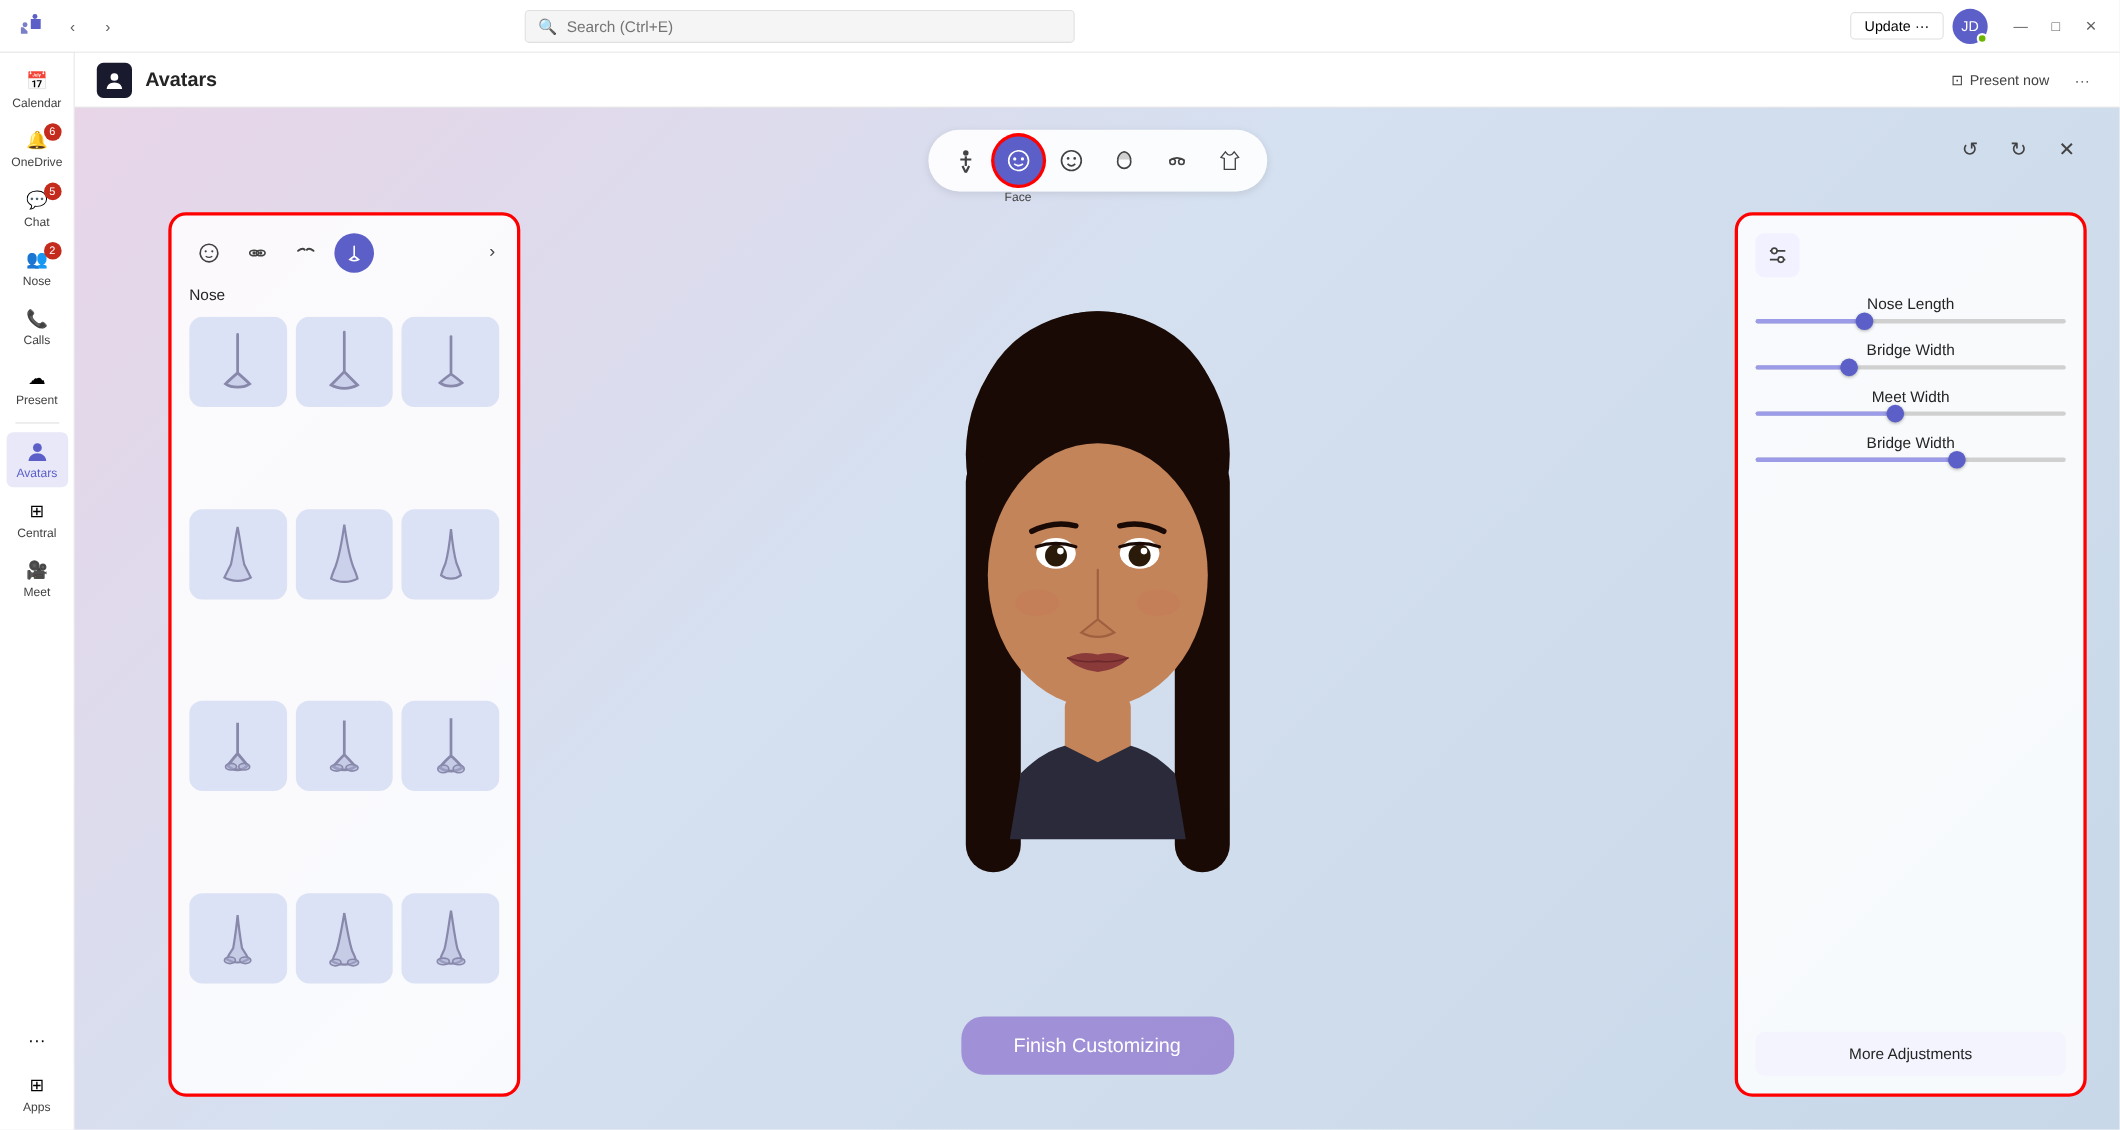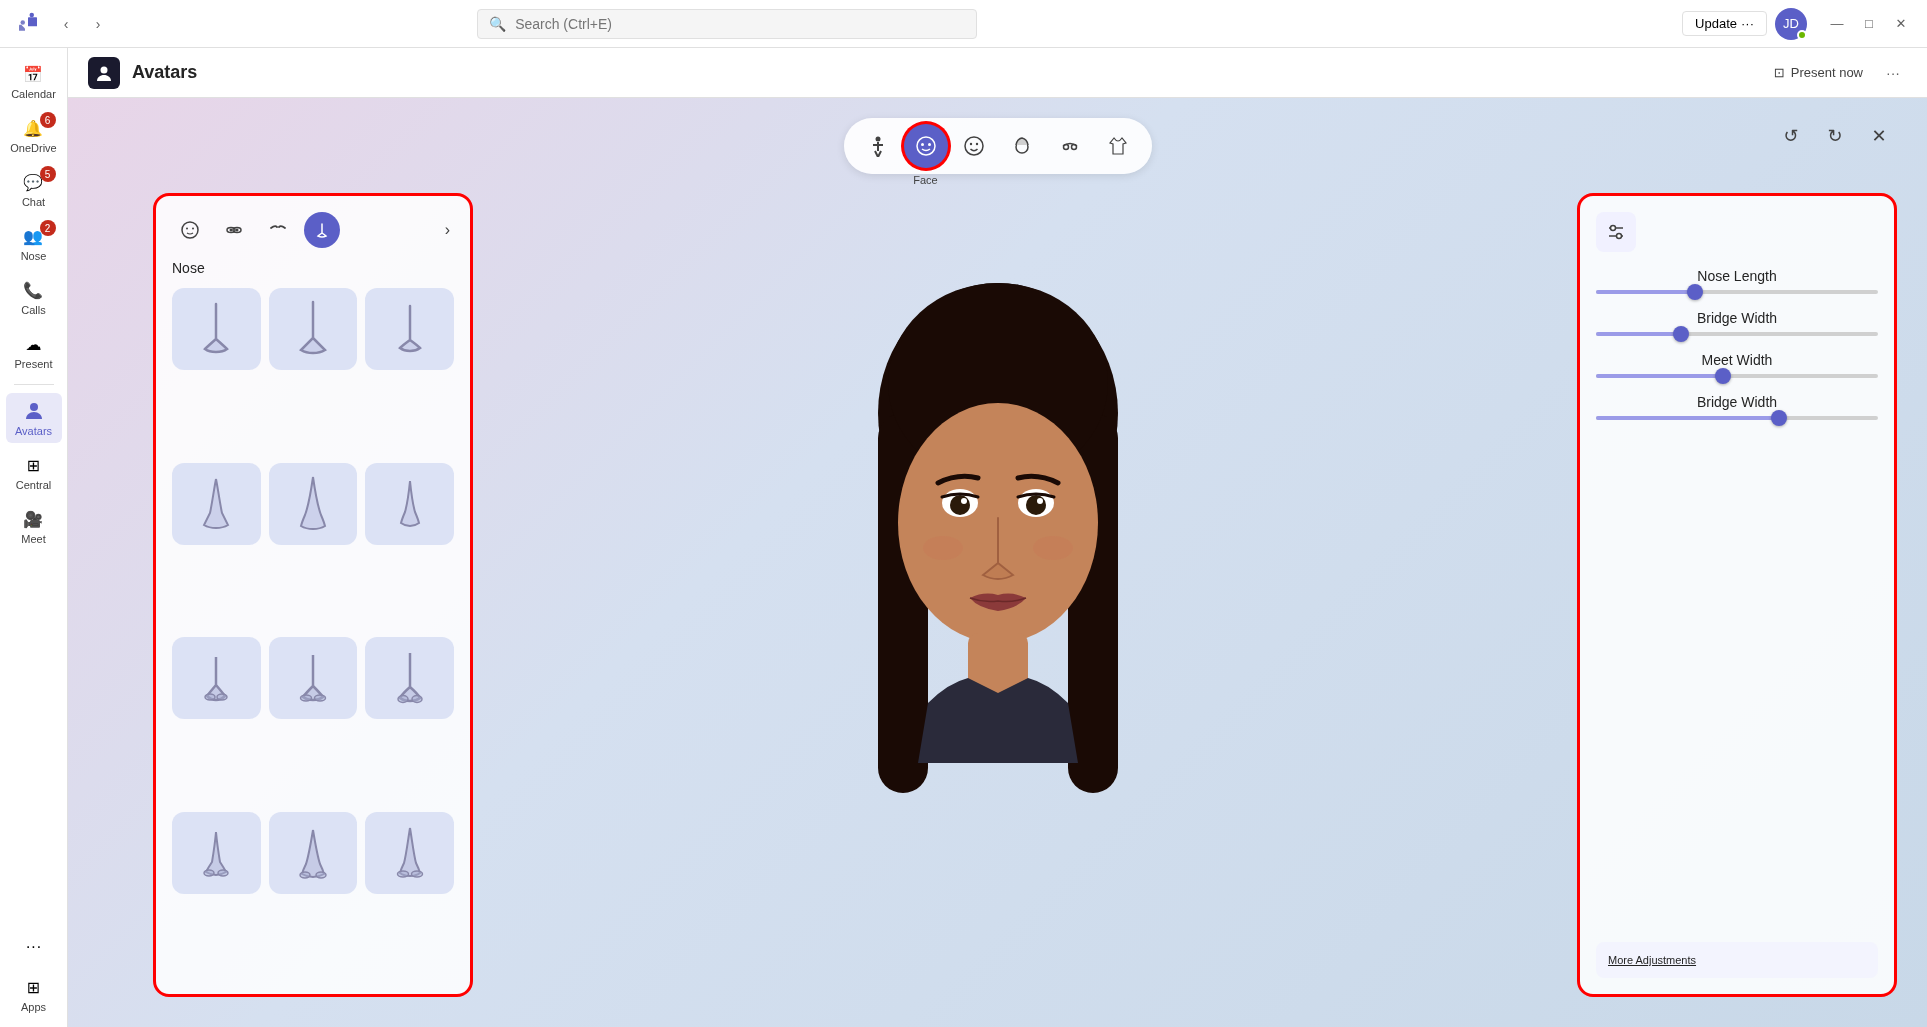--- a/index.html
+++ b/index.html
@@ -172,21 +172,21 @@
     }
     .slider-fill { height: 100%; background: #9b9be8; border-radius: 2px; }
     .slider-thumb {
       width: 16px; height: 16px; background: #5b5fc7; border-radius: 50%;
       position: absolute; top: 50%; transform: translateY(-50%);
       box-shadow: 0 1px 3px rgba(0,0,0,0.3); cursor: grab;
     }
     .more-adjustments-btn {
       margin-top: auto; background: rgba(240,240,255,0.6);
       border: none; border-radius: 8px; padding: 12px;
-      font-size: 11px; color: #242424; cursor: pointer; text-align: left; text-decoration: underline;
+      font-size: 14px; color: #242424; cursor: pointer; text-align: center;
     }
   </style>
 </head>
 <body>
 
 <div class="title-bar">
   <div class="title-bar-logo">
     <svg viewBox="0 0 24 24" fill="#5b5fc7">
       <path d="M20.625 5.25h-8.25a.375.375 0 00-.375.375v8.25c0 .207.168.375.375.375h8.25a.375.375 0 00.375-.375v-8.25a.375.375 0 00-.375-.375z"></path>
       <path d="M5.25 12.75H3.375A.375.375 0 003 13.125v5.25c0 .207.168.375.375.375H8.625A.375.375 0 009 18.375v-1.875" fill="#7b7fc7"></path>
@@ -503,20 +503,21 @@
             <path d="M172 335 Q186 340 200 338 Q214 340 228 335" stroke="#6a2828" stroke-width="1.5" fill="none"></path>
 
             <ellipse cx="145" cy="285" rx="20" ry="12" fill="rgba(210,100,80,0.15)"></ellipse>
             <ellipse cx="255" cy="285" rx="20" ry="12" fill="rgba(210,100,80,0.15)"></ellipse>
 
             <path d="M130 440 Q150 420 170 415 L200 430 L230 415 Q250 420 270 440 L280 500 L120 500Z" fill="#2a2a3a"></path>
           </svg>
         </div>
       </div>
 
+      <button class="finish-btn">Finish Customizing</button>
 
       <div class="right-panel">
         <button class="adjust-icon-btn">
           <svg width="20" height="20" viewBox="0 0 20 20" fill="#424242">
             <line x1="3" y1="6" x2="17" y2="6" stroke="#424242" stroke-width="1.5"></line>
             <circle cx="7" cy="6" r="2.5" fill="white" stroke="#424242" stroke-width="1.5"></circle>
             <line x1="3" y1="14" x2="17" y2="14" stroke="#424242" stroke-width="1.5"></line>
             <circle cx="13" cy="14" r="2.5" fill="white" stroke="#424242" stroke-width="1.5"></circle>
           </svg>
         </button>

